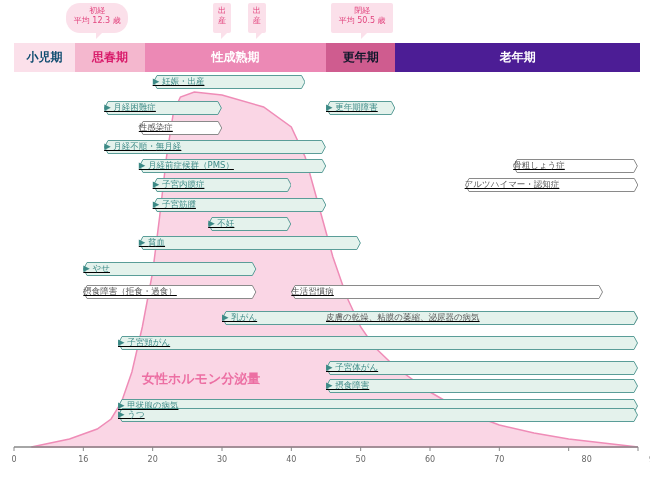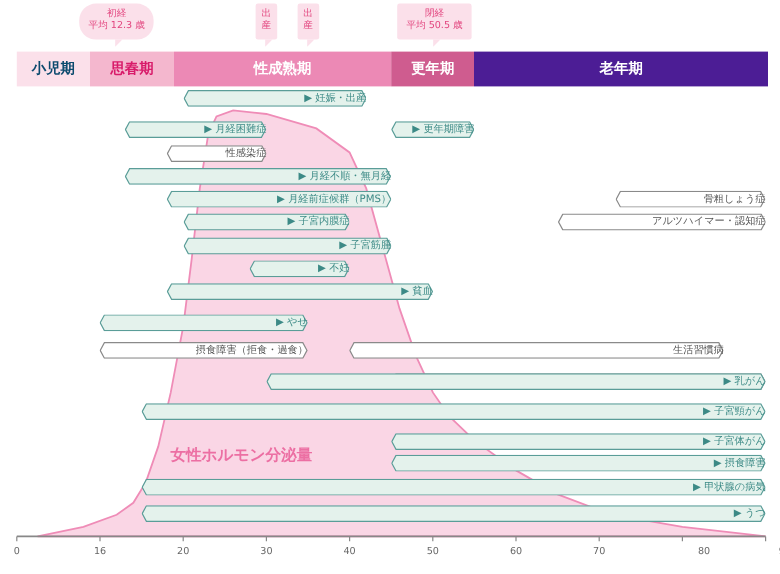--- a/index.html
+++ b/index.html
@@ -1,21 +1,21 @@
 <!DOCTYPE html>
 <html><head>
 <meta charset="utf-8">
 <style>
   html,body{margin:0;padding:0;background:#fff;}
   body{width:650px;height:478px;position:relative;overflow:hidden;font-family:"DejaVu Sans","Liberation Sans",sans-serif;}
   .band{position:absolute;top:43px;height:29px;display:flex;align-items:center;justify-content:center;font-size:12px;font-weight:bold;}
   .callout{position:absolute;background:#fbe0ea;color:#e2447e;font-size:8px;line-height:10px;text-align:center;border-radius:2px;padding:3px 2px;}
   .callout:after{content:"";position:absolute;bottom:-6px;left:50%;margin-left:-1px;border-left:0 solid transparent;border-right:6px solid transparent;border-top:6px solid #fbe0ea;}
   svg{position:absolute;left:0;top:0;}
-  .pill{position:absolute;height:14px;display:flex;align-items:center;justify-content:flex-end;font-size:8.5px;white-space:nowrap;}
+  .pill{position:absolute;height:14px;display:flex;align-items:center;justify-content:flex-start;font-size:8.5px;white-space:nowrap;text-decoration:underline;}
   .pill svg{position:absolute;left:0;top:0;}
   .pill span{position:relative;z-index:1;}
   .pill.teal span{color:#3c8a86;}
   .pill.grey span{color:#555;}
   .tick{position:absolute;top:455px;font-size:8px;color:#666;transform:translateX(-50%);}
   .hormone{position:absolute;left:142px;top:370px;font-size:13px;font-weight:bold;color:#ec6fa3;}
 </style>
 </head>
 <body>
 
@@ -40,21 +40,21 @@
     <div class="tick" style="left: 222px;">30</div>
     <div class="tick" style="left: 291.333px;">40</div>
     <div class="tick" style="left: 360.667px;">50</div>
     <div class="tick" style="left: 430px;">60</div>
     <div class="tick" style="left: 499.333px;">70</div>
     <div class="tick" style="left: 568.667px; padding-left: 36px;">80</div>
     <div class="tick" style="left: 638px; margin-left: 16px;">90</div>
     <div class="band" style="left: 14px; width: 61.0133px; background: rgb(251, 224, 234); color: #0c4a6e;">小児期</div>
     <div class="band" style="left: 75.0133px; width: 70.0267px; background: rgb(244, 183, 206); color: rgb(216, 27, 106);">思春期</div>
     <div class="band" style="left: 145.04px; width: 180.96px; background: rgb(236, 137, 181); color: rgb(255, 255, 255);">性成熟期</div>
-    <div class="band" style="left: 326px; width: 69.3333px; background: rgb(207, 92, 143); color: #ffffff;">更年期</div>
+    <div class="band" style="left: 326px; width: 69.3333px; background: rgb(207, 92, 143); color: #0f172a;">更年期</div>
     <div class="band" style="left: 395.333px; width: 244.667px; background: #4c1d95; color: rgb(255, 255, 255);">老年期</div>
     <div class="callout" style="width: 58px; left: 66.28px; top: 3px; height: 24px; border-radius: 14px;">
       <div>初経</div>
       <div>平均 12.3 歳</div>
     </div>
     <div class="callout" style="width: 14px; left: 213px; top: 3px; height: 24px;">
       <div>出</div>
       <div>産</div>
     </div>
     <div class="callout" style="width: 14px; left: 247.667px; top: 3px; height: 24px;">
@@ -153,20 +153,21 @@
     <div class="pill grey" style="left: 83.3333px; top: 285px; width: 173.333px;">
       <svg width="173.33333333333334" height="14">
         <path d="M4 0.5 L169.33333333333334 0.5 L172.83333333333334 7 L169.33333333333334 13.5 L4 13.5 L0.5 7 Z" fill="#ffffff" stroke="#8a8a8a" stroke-width="1"></path>
       </svg>
       <span>摂食障害（拒食・過食）</span>
     </div>
     <div class="pill grey" style="left: 326px; top: 311px; width: 312px;">
       <svg width="312" height="14">
         <path d="M4 0.5 L308 0.5 L311.5 7 L308 13.5 L4 13.5 L0.5 7 Z" fill="#ffffff" stroke="#8a8a8a" stroke-width="1"></path>
       </svg>
+      <span>皮膚の乾燥、粘膜の萎縮、泌尿器の病気</span>
     </div>
     <div class="pill teal" style="left: 222px; top: 311px; width: 416px;">
       <svg width="416" height="14">
         <path d="M4 0.5 L412 0.5 L415.5 7 L412 13.5 L4 13.5 L0.5 7 Z" fill="#e4f2ec" stroke="#5a9d98" stroke-width="1"></path>
       </svg>
       <span>▶ 乳がん</span>
     </div>
     <div class="pill teal" style="left: 118px; top: 336px; width: 520px;">
       <svg width="520" height="14">
         <path d="M4 0.5 L516 0.5 L519.5 7 L516 13.5 L4 13.5 L0.5 7 Z" fill="#e4f2ec" stroke="#5a9d98" stroke-width="1"></path>
@@ -184,19 +185,19 @@
         <path d="M4 0.5 L308 0.5 L311.5 7 L308 13.5 L4 13.5 L0.5 7 Z" fill="#e4f2ec" stroke="#5a9d98" stroke-width="1"></path>
       </svg>
       <span>▶ 摂食障害</span>
     </div>
     <div class="pill teal" style="left: 118px; top: 399px; width: 520px;">
       <svg width="520" height="14">
         <path d="M4 0.5 L516 0.5 L519.5 7 L516 13.5 L4 13.5 L0.5 7 Z" fill="#e4f2ec" stroke="#5a9d98" stroke-width="1"></path>
       </svg>
       <span>▶ 甲状腺の病気</span>
     </div>
-    <div class="pill teal" style="left: 118px; top: 421px; width: 520px;">
+    <div class="pill teal" style="left: 118px; top: 408px; width: 520px;">
       <svg width="520" height="14">
         <path d="M4 0.5 L516 0.5 L519.5 7 L516 13.5 L4 13.5 L0.5 7 Z" fill="#e4f2ec" stroke="#5a9d98" stroke-width="1"></path>
       </svg>
       <span>▶ うつ</span>
     </div>
   </div>
 
 </body></html>

